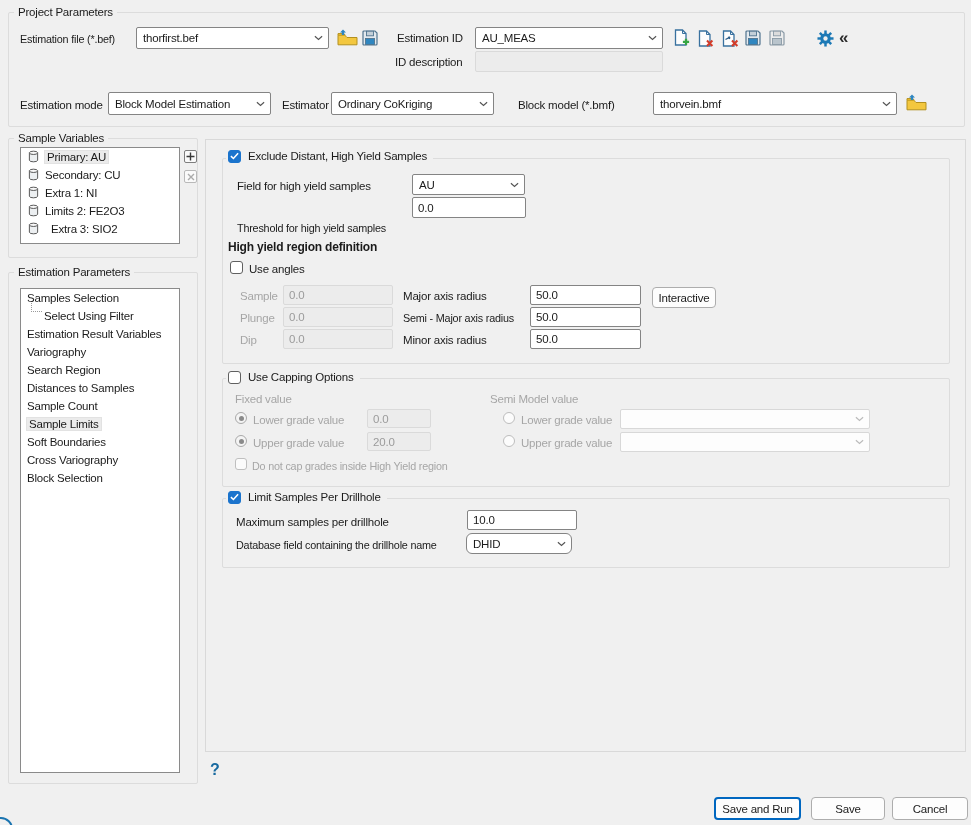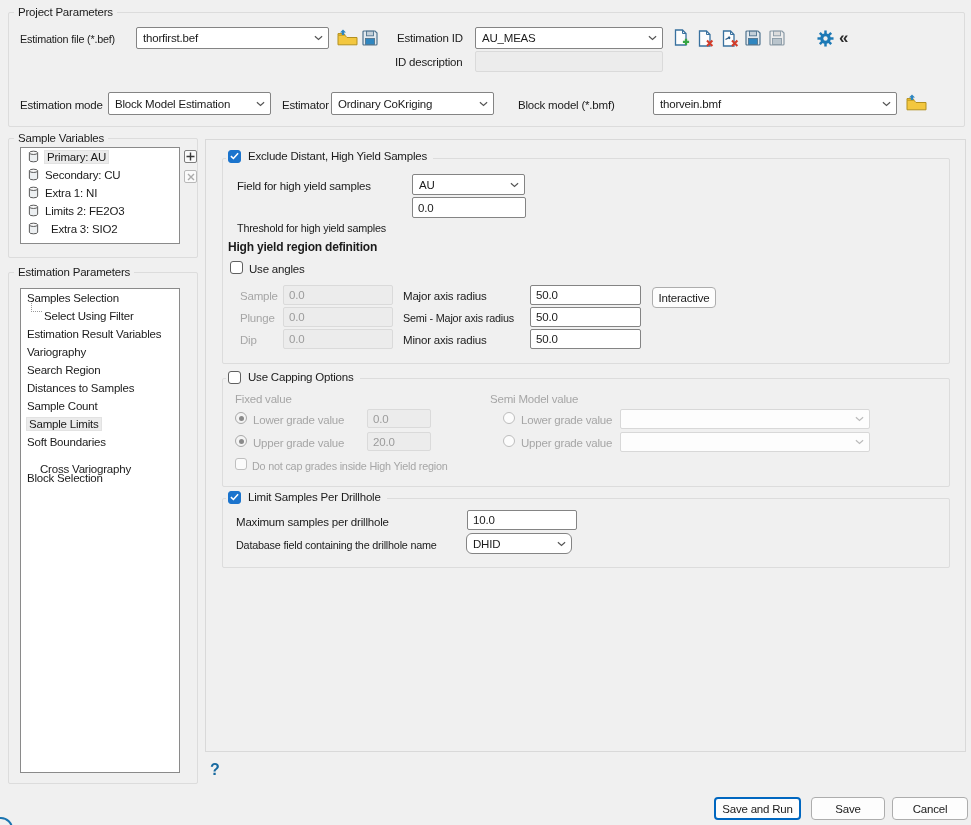--- a/index.html
+++ b/index.html
@@ -242,21 +242,21 @@
     </div>
   <div class="li" style="left:27px;top:400px;">
       <span>Sample Count</span>
     </div>
   <div class="li" style="left:27px;top:418px;">
       <span class="hl">Sample Limits</span>
     </div>
   <div class="li" style="left:27px;top:436px;">
       <span>Soft Boundaries</span>
     </div>
-  <div class="li" style="left:40px;top:454px;margin-top:9px;">
+  <div class="li" style="left:27px;top:454px;">
       <span>Cross Variography</span>
     </div>
   <div class="li" style="left:27px;top:472px;">
       <span>Block Selection</span>
     </div>
 
   <div class="mainpanel" style="left:205px;top:139px;width:761px;height:613px;"></div>
 
   <div class="gb" style="left:222px;top:158px;width:728px;height:206px;"></div>
   <div class="titlebar" style="left:226px;top:148px;">

